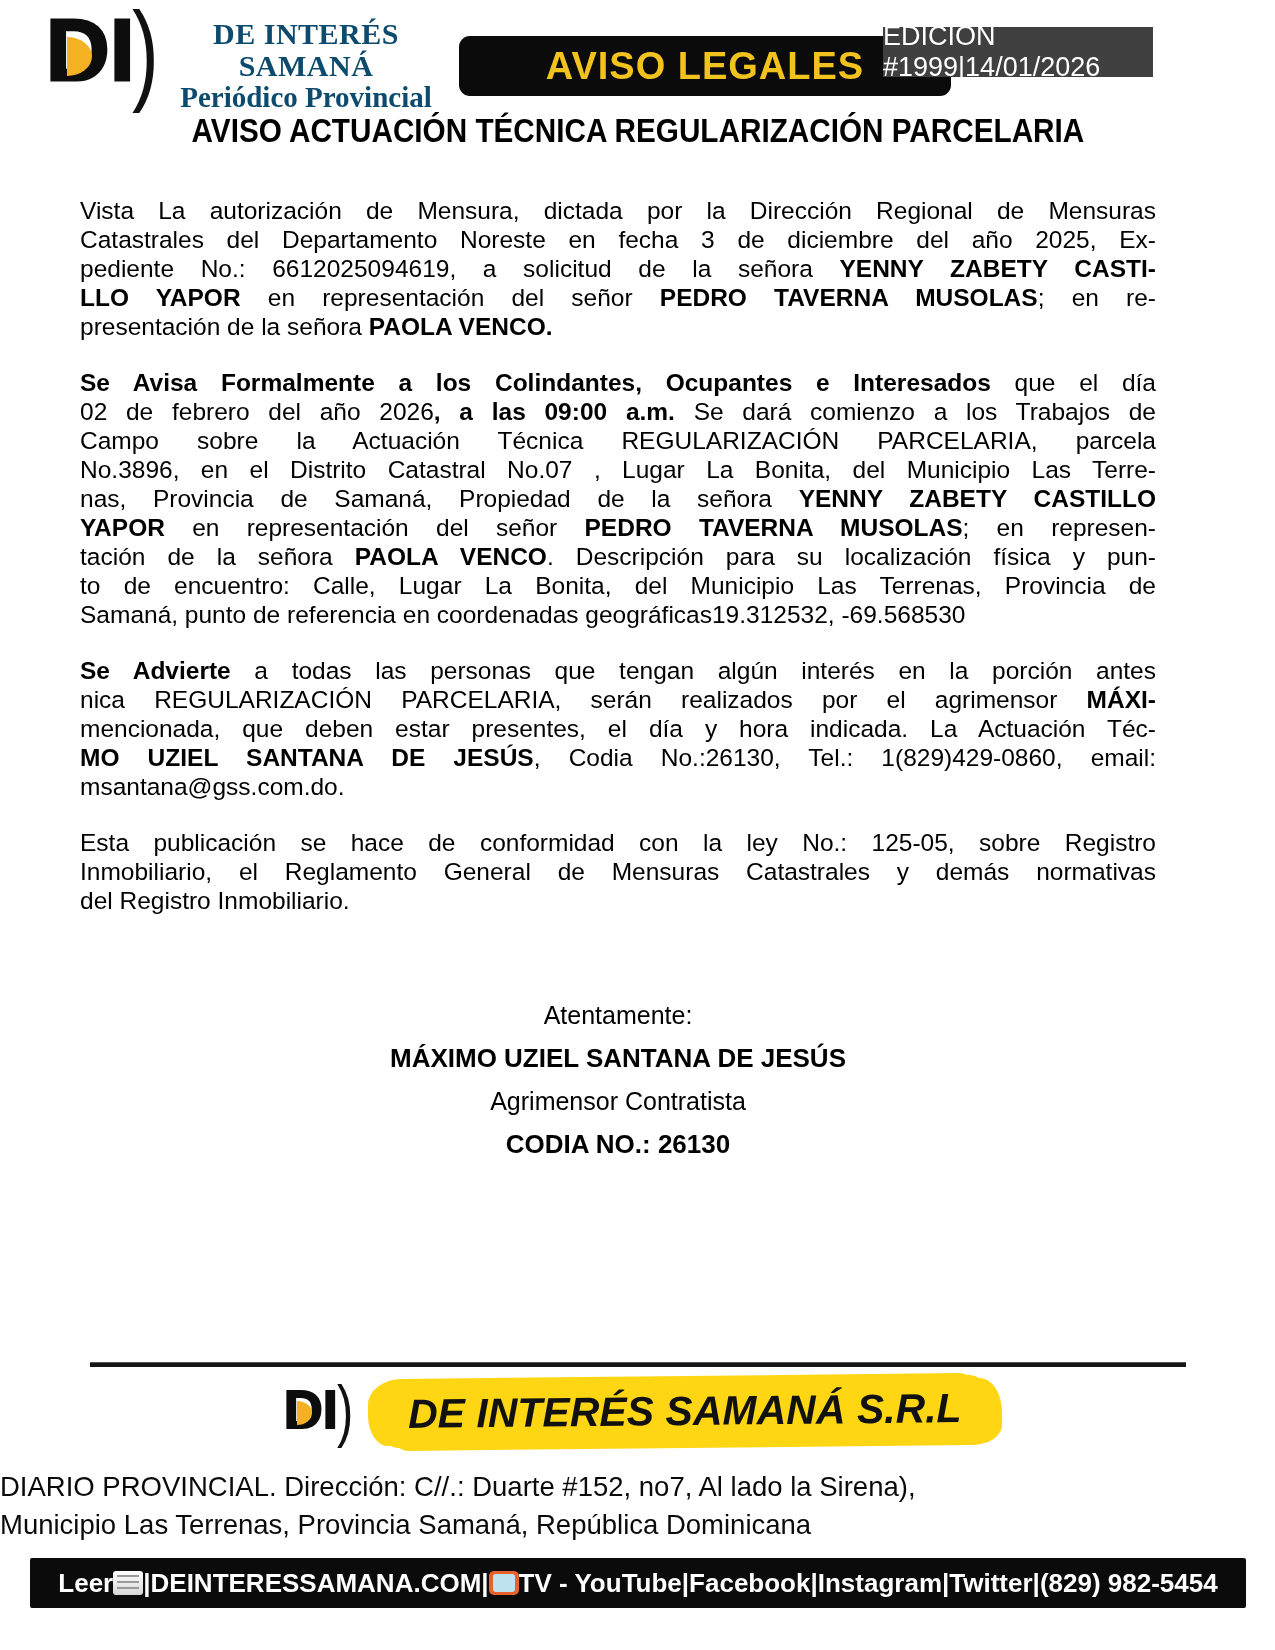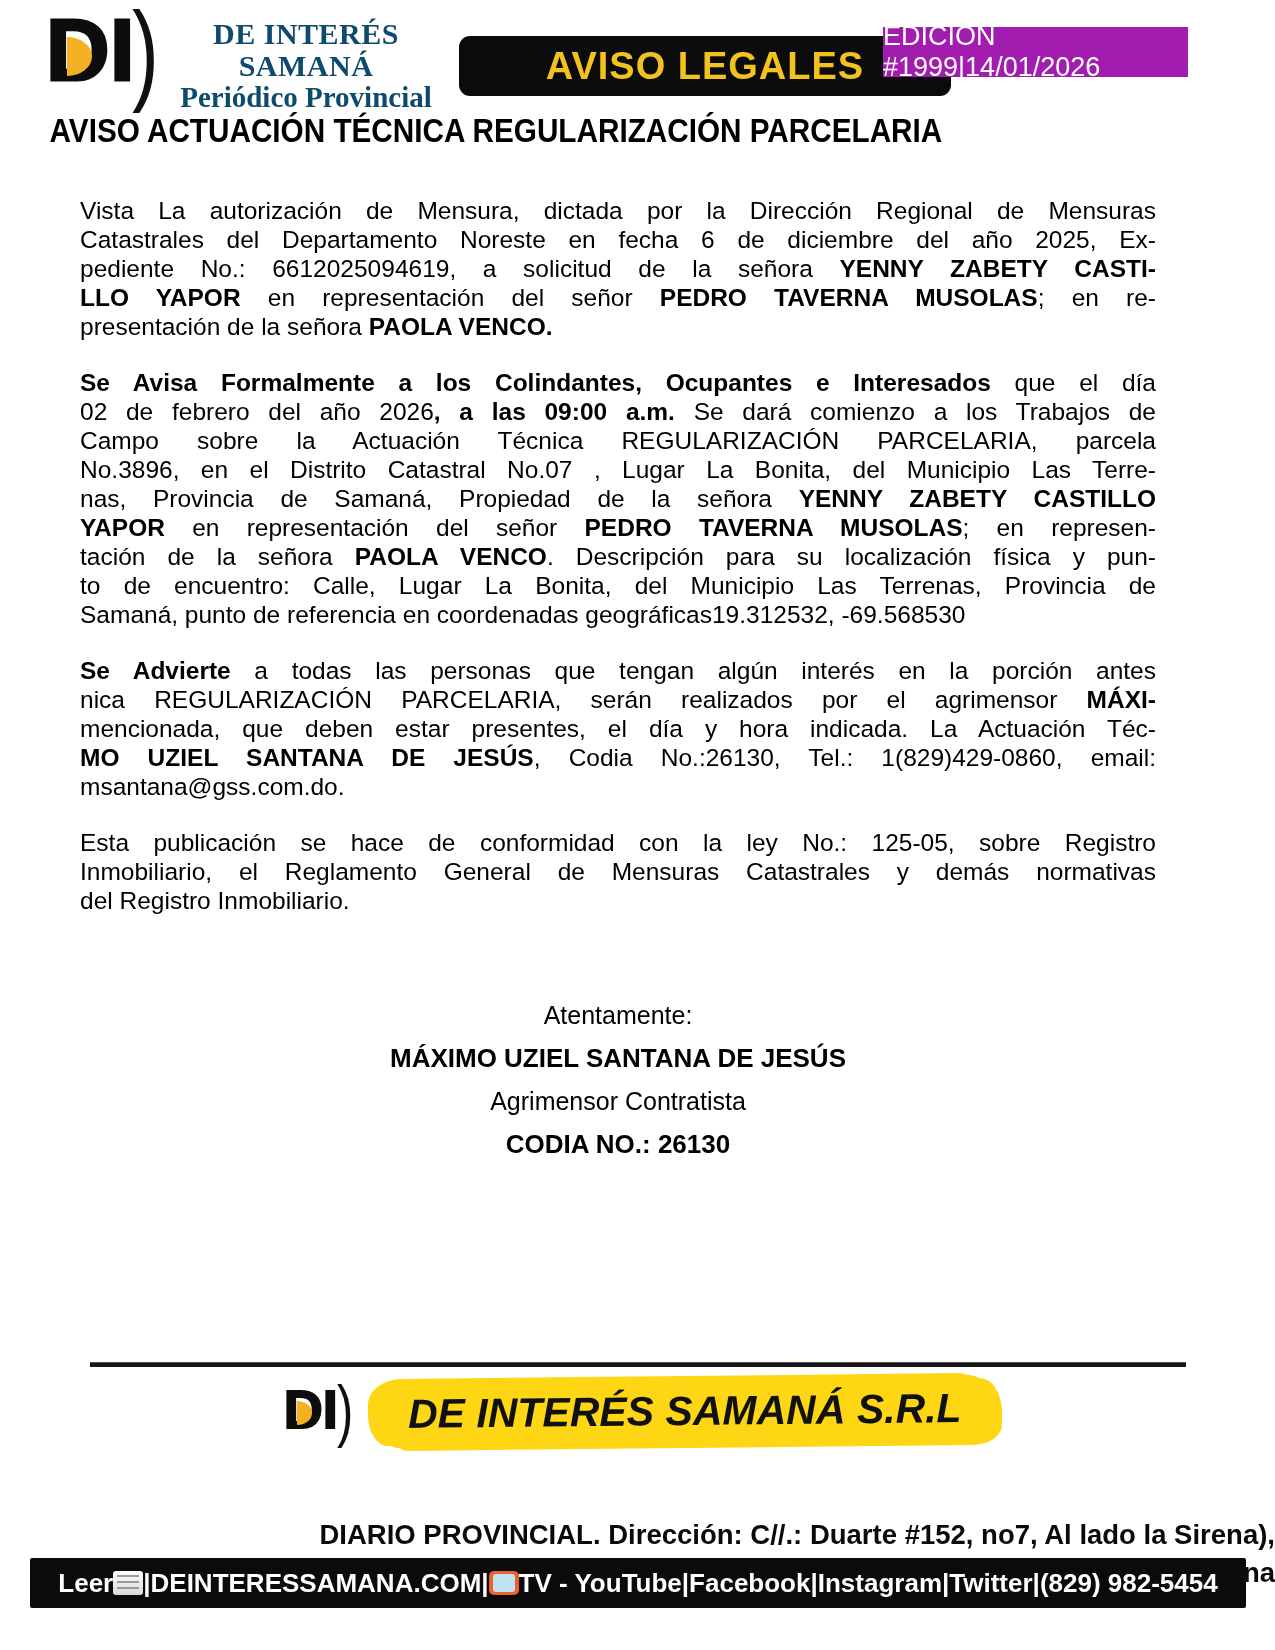--- a/index.html
+++ b/index.html
@@ -44,30 +44,30 @@
   .brand-line2 { font-size: 29px; line-height: 31px; }
 
   .aviso-badge {
     position: absolute; top: 36px; left: 459px; width: 492px; height: 60px;
     background: var(--bar-black, #0b0b0b); border-radius: 11px;
     display: flex; align-items: center; justify-content: center;
     color: var(--accent-yellow, #f2c21e);
     font-size: 38px; font-weight: bold; letter-spacing: 1px;
   }
   .edition-badge {
-    position: absolute; top: 27px; left: 883px; width: 305px; height: 50px;
-    background: #a21caf; color: #fff;
+    position: absolute; top: 27px; left: 883px; width: 270px; height: 50px;
+    background: #404040; color: #fff;
     display: flex; align-items: center; justify-content: center;
     font-size: 27px;
   }
 
   
   .notice-title {
     position: absolute; top: 112px; left: 0; width: 100%;
-    text-align: left;
+    text-align: center;
   }
   .title-inner {
     display: inline-block; font-weight: bold; font-size: 33px;
     transform: scaleX(0.9); transform-origin: center;
     white-space: nowrap;
   }
 
   .notice-body {
     position: absolute; top: 196px; left: 80px; width: 1076px;
     font-size: 24.5px; line-height: 29px;
@@ -106,23 +106,22 @@
     padding: 10px 30px;
     font-size: 41px; font-weight: bold; font-style: italic; color: #111;
     transform: rotate(-0.6deg);
     box-shadow: 10px 3px 0 var(--highlight-yellow, #ffd613),
                -10px -2px 0 var(--highlight-yellow, #ffd613);
     white-space: nowrap;
   }
 
   .address {
     position: absolute; top: 1468px; left: 0; width: 100%;
-    text-align: right; font-weight: bold; font-size: 27.5px; line-height: 38px;
+    text-align: left; font-weight: normal; font-size: 27.5px; line-height: 38px;
     color: #0a0a0a;
-    margin-top: 48px;
   }
 
   .bottom-bar {
     position: absolute; top: 1558px; left: 30px; width: 1216px; height: 50px;
     background: var(--bar-black, #0a0a0a); color: #fff;
     display: flex; align-items: center; justify-content: center; 
     font-size: 26px; font-weight: bold; border-radius: 2px;
     white-space: nowrap;
   }
   .news-icon {
@@ -163,21 +162,21 @@
     <div class="edition-badge">EDICION #1999|14/01/2026</div>
   </div>
 
   <div class="notice-title">
     <span class="title-inner">AVISO ACTUACIÓN TÉCNICA REGULARIZACIÓN PARCELARIA</span>
   </div>
 
   <div class="notice-body">
       <div class="para">
         <div class="pline"><span>Vista La autorización de Mensura, dictada por la Dirección Regional de Mensuras</span></div>
-        <div class="pline"><span>Catastrales del Departamento Noreste en fecha 6 de diciembre del año 2025, Ex-</span></div>
+        <div class="pline"><span>Catastrales del Departamento Noreste en fecha 3 de diciembre del año 2025, Ex-</span></div>
         <div class="pline"><span>pediente No.: 6612025094619, a solicitud de la señora </span><span class="b">YENNY ZABETY CASTI-</span></div>
         <div class="pline"><span class="b">LLO YAPOR</span><span> en representación del señor </span><span class="b">PEDRO TAVERNA MUSOLAS</span><span>; en re-</span></div>
         <div class="pline last"><span>presentación de la señora </span><span class="b">PAOLA VENCO.</span></div>
       </div>
       <div class="para">
         <div class="pline"><span class="b">Se Avisa Formalmente a los Colindantes, Ocupantes e Interesados</span><span> que el día</span></div>
         <div class="pline"><span>02 de febrero del año 2026</span><span class="b">, a las 09:00 a.m.</span><span> Se dará comienzo a los Trabajos de</span></div>
         <div class="pline"><span>Campo sobre la Actuación Técnica REGULARIZACIÓN PARCELARIA, parcela</span></div>
         <div class="pline"><span>No.3896, en el Distrito Catastral No.07 , Lugar La Bonita, del Municipio Las Terre-</span></div>
         <div class="pline"><span>nas, Provincia de Samaná, Propiedad de la señora </span><span class="b">YENNY ZABETY CASTILLO</span></div>

